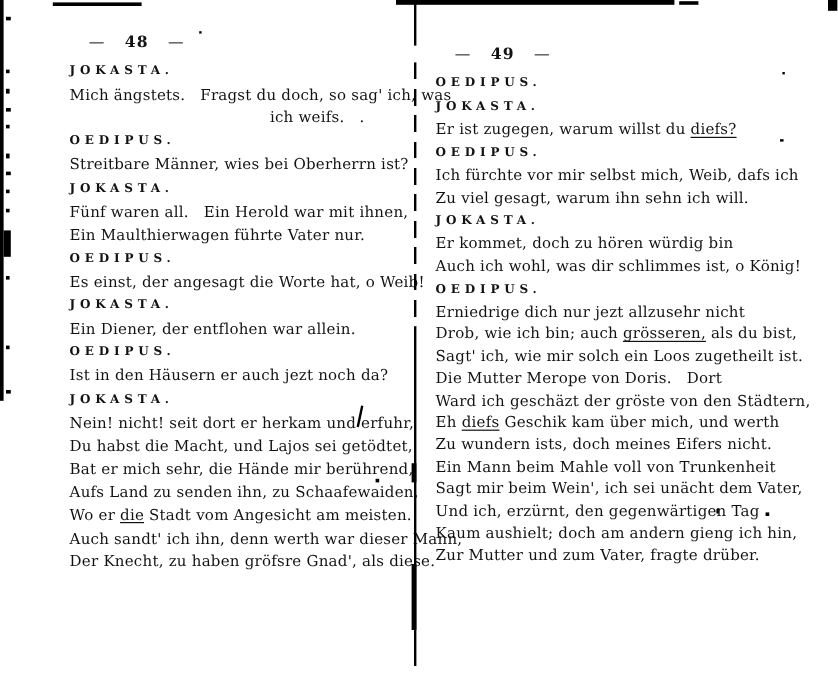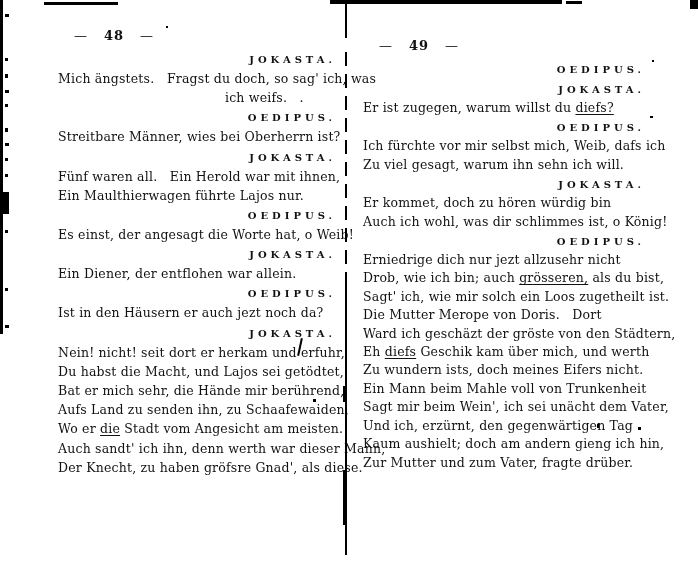--- a/index.html
+++ b/index.html
@@ -11,21 +11,21 @@
   }
   .page{position:absolute;}
   #page-left{left:58px;top:28px;width:278px;}
   #page-right{left:363px;top:38px;width:282px;}
   .page-header{
     font-size:13px;letter-spacing:1px;
     margin-bottom:6px;font-weight:600;
   }
   .page-header .dash{display:inline-block;margin:0 16px;font-weight:400;}
   .speaker{
-    text-align:right;font-size:10px;letter-spacing:4px;
+    text-align:left;font-size:10px;letter-spacing:4px;
     font-weight:700;padding-top:3px;padding-bottom:2px;line-height:15px;
   }
   .line{
     font-size:12.5px;line-height:19.2px;white-space:pre;
     letter-spacing:0.2px;
   }
   #page-right .line{line-height:18.4px;}
   u{text-decoration:underline;text-underline-offset:2px;margin-top:15px;}
   
   .art{position:absolute;background:#000;}
@@ -41,21 +41,21 @@
 <div class="page" id="page-left">
   <div class="page-header"><span class="dash">—</span><span>48</span><span class="dash">—</span></div>
   <div>
       <div class="speaker">JOKASTA.</div>
       <div class="line">Mich ängstets.   Fragst du doch, so sag' ich, was</div>
       <div class="line">                                        ich weifs.   .</div>
       <div class="speaker">OEDIPUS.</div>
       <div class="line">Streitbare Männer, wies bei Oberherrn ist?</div>
       <div class="speaker">JOKASTA.</div>
       <div class="line">Fünf waren all.   Ein Herold war mit ihnen,</div>
-      <div class="line">Ein Maulthierwagen führte Lajos nur.</div>
+      <div class="line">Ein Maulthierwagen führte Vater nur.</div>
       <div class="speaker">OEDIPUS.</div>
       <div class="line">Es einst, der angesagt die Worte hat, o Weib!</div>
       <div class="speaker">JOKASTA.</div>
       <div class="line">Ein Diener, der entflohen war allein.</div>
       <div class="speaker">OEDIPUS.</div>
       <div class="line">Ist in den Häusern er auch jezt noch da?</div>
       <div class="speaker">JOKASTA.</div>
       <div class="line">Nein! nicht! seit dort er herkam und erfuhr,</div>
       <div class="line">Du habst die Macht, und Lajos sei getödtet,</div>
       <div class="line">Bat er mich sehr, die Hände mir berührend,</div>

